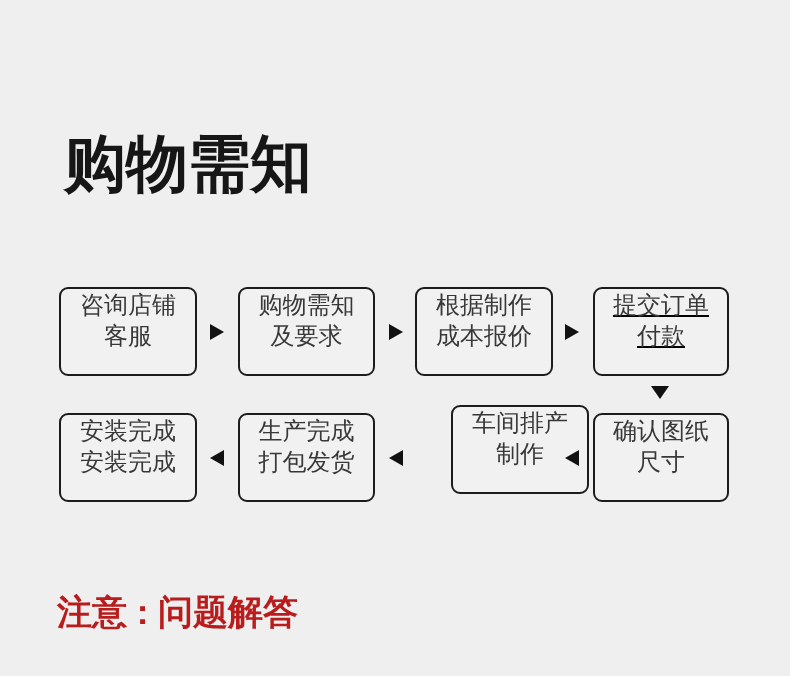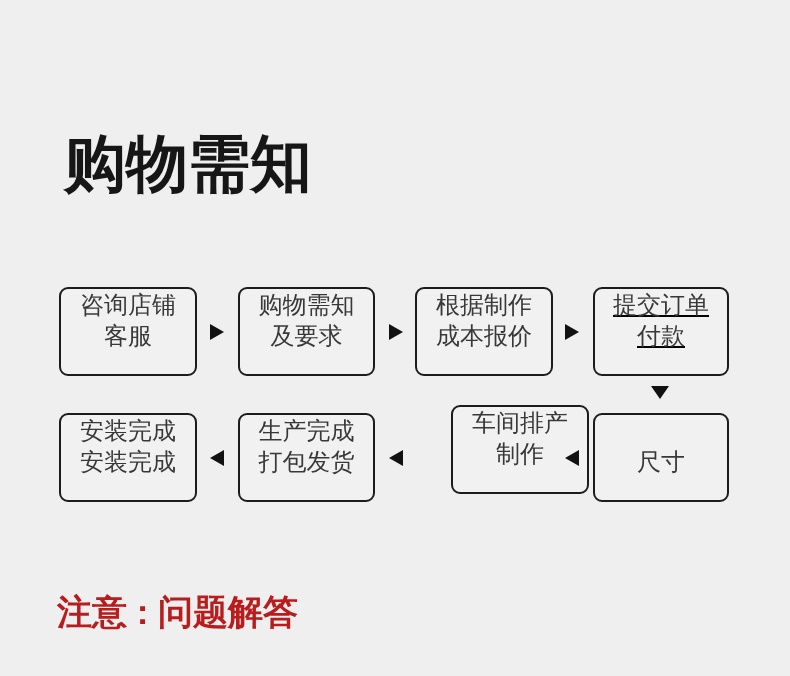--- a/index.html
+++ b/index.html
@@ -127,20 +127,20 @@
   <div class="box" style="left:415px; top:405px; width:138px;margin-left:36px;">
     <div class="txt">
       <span>车间排产</span><br>
       <span>制作</span>
     </div>
   </div>
   <div class="arrow arrow-left" style="left:565px; top:450px;"></div>
 
   <div class="box" style="left:593px; top:413px; width:136px;">
     <div class="txt">
-      <br>
+      <span>确认图纸</span><br>
       <span>尺寸</span>
     </div>
   </div>
 
   <div class="note-text">注意 : 问题解答</div>
 
 </div>
 
 </body></html>

